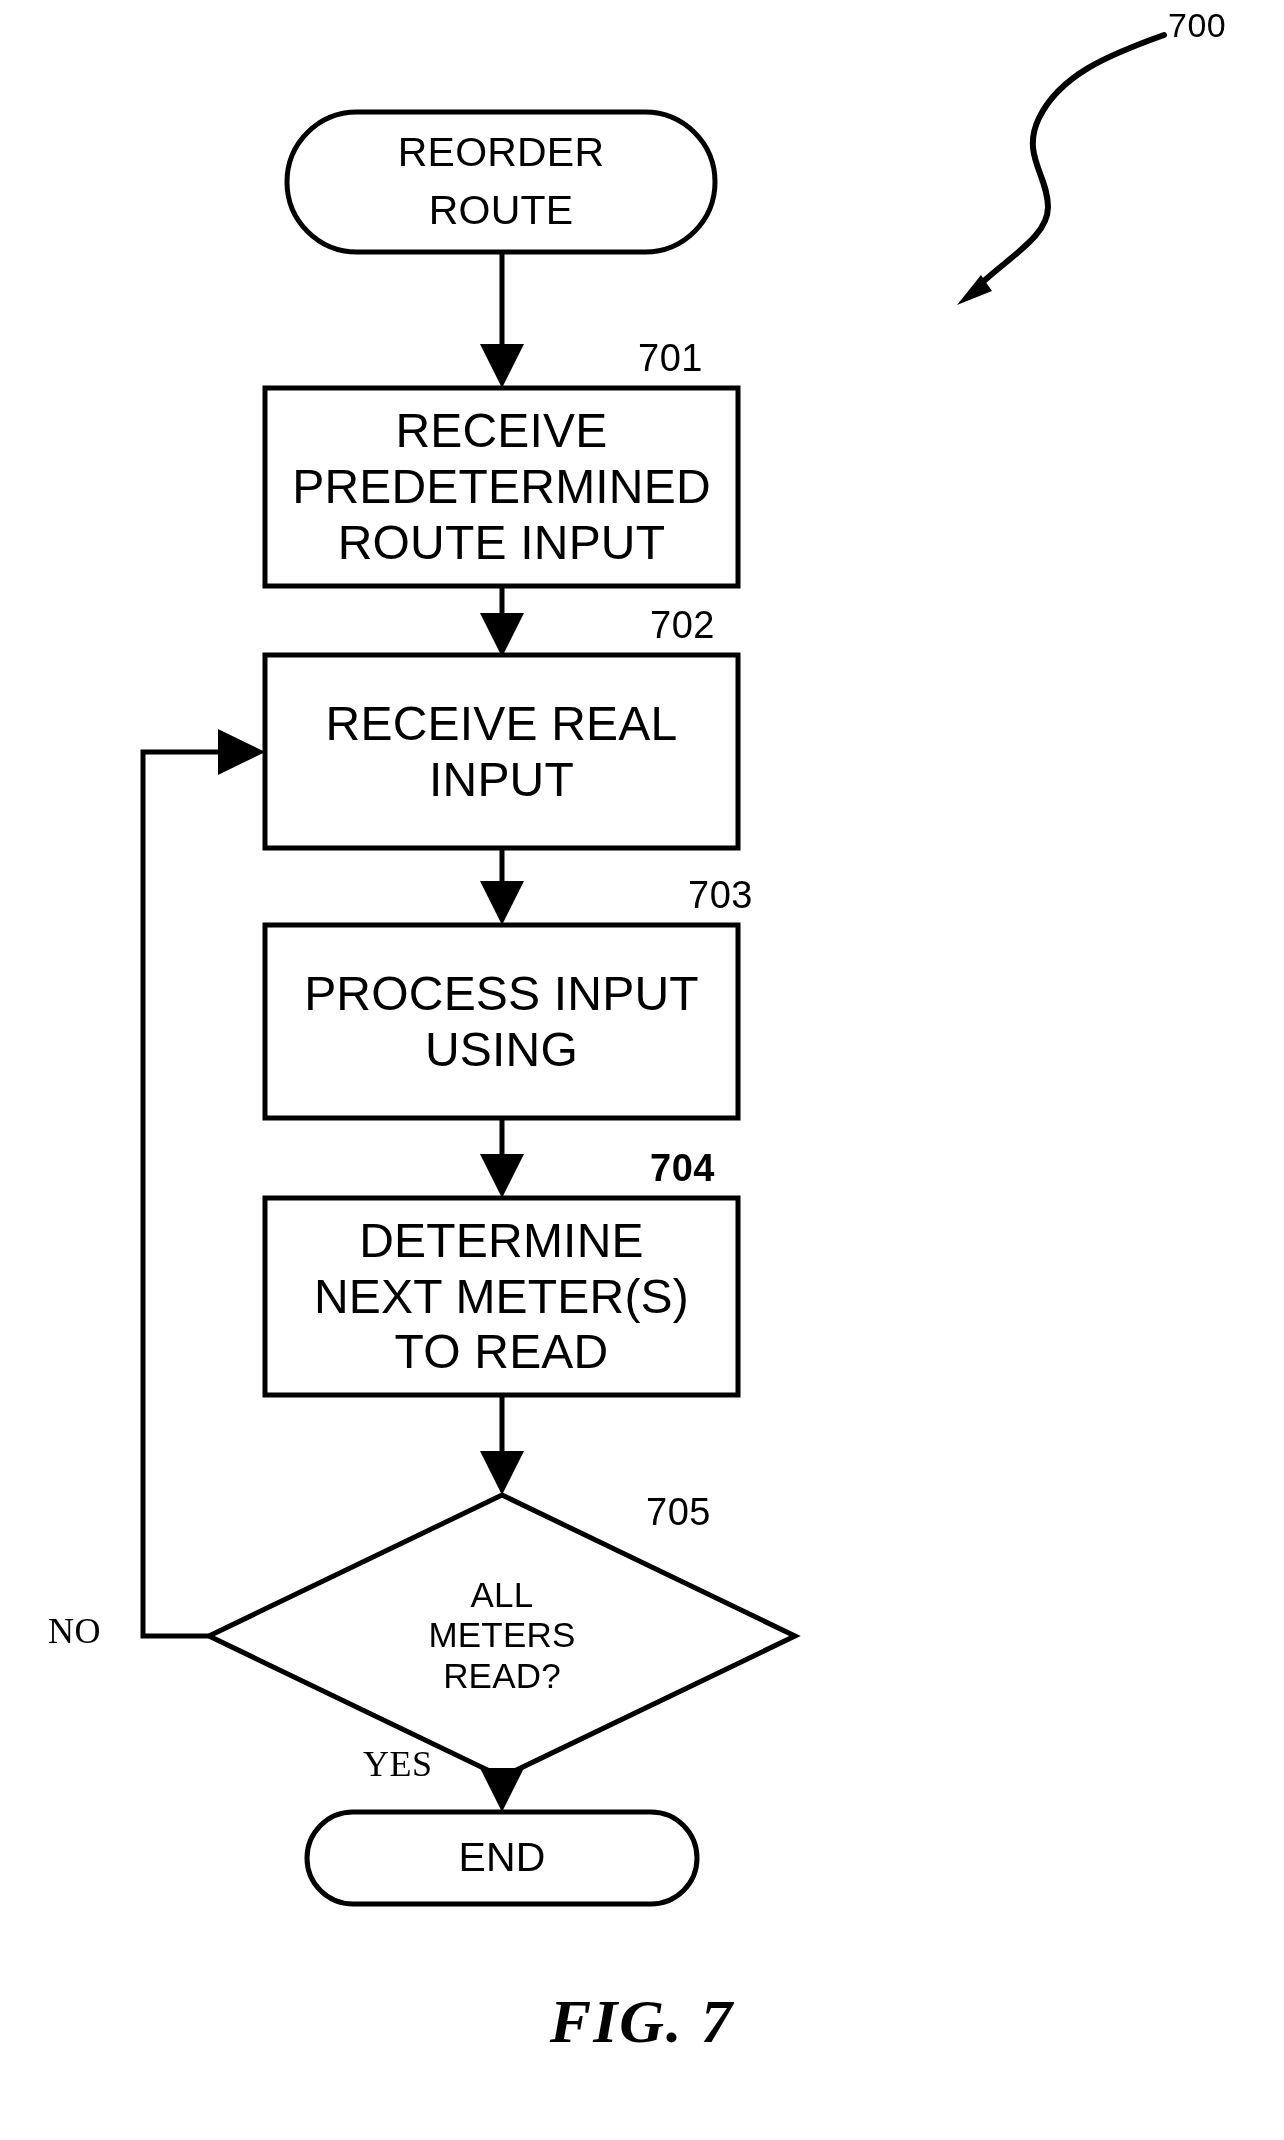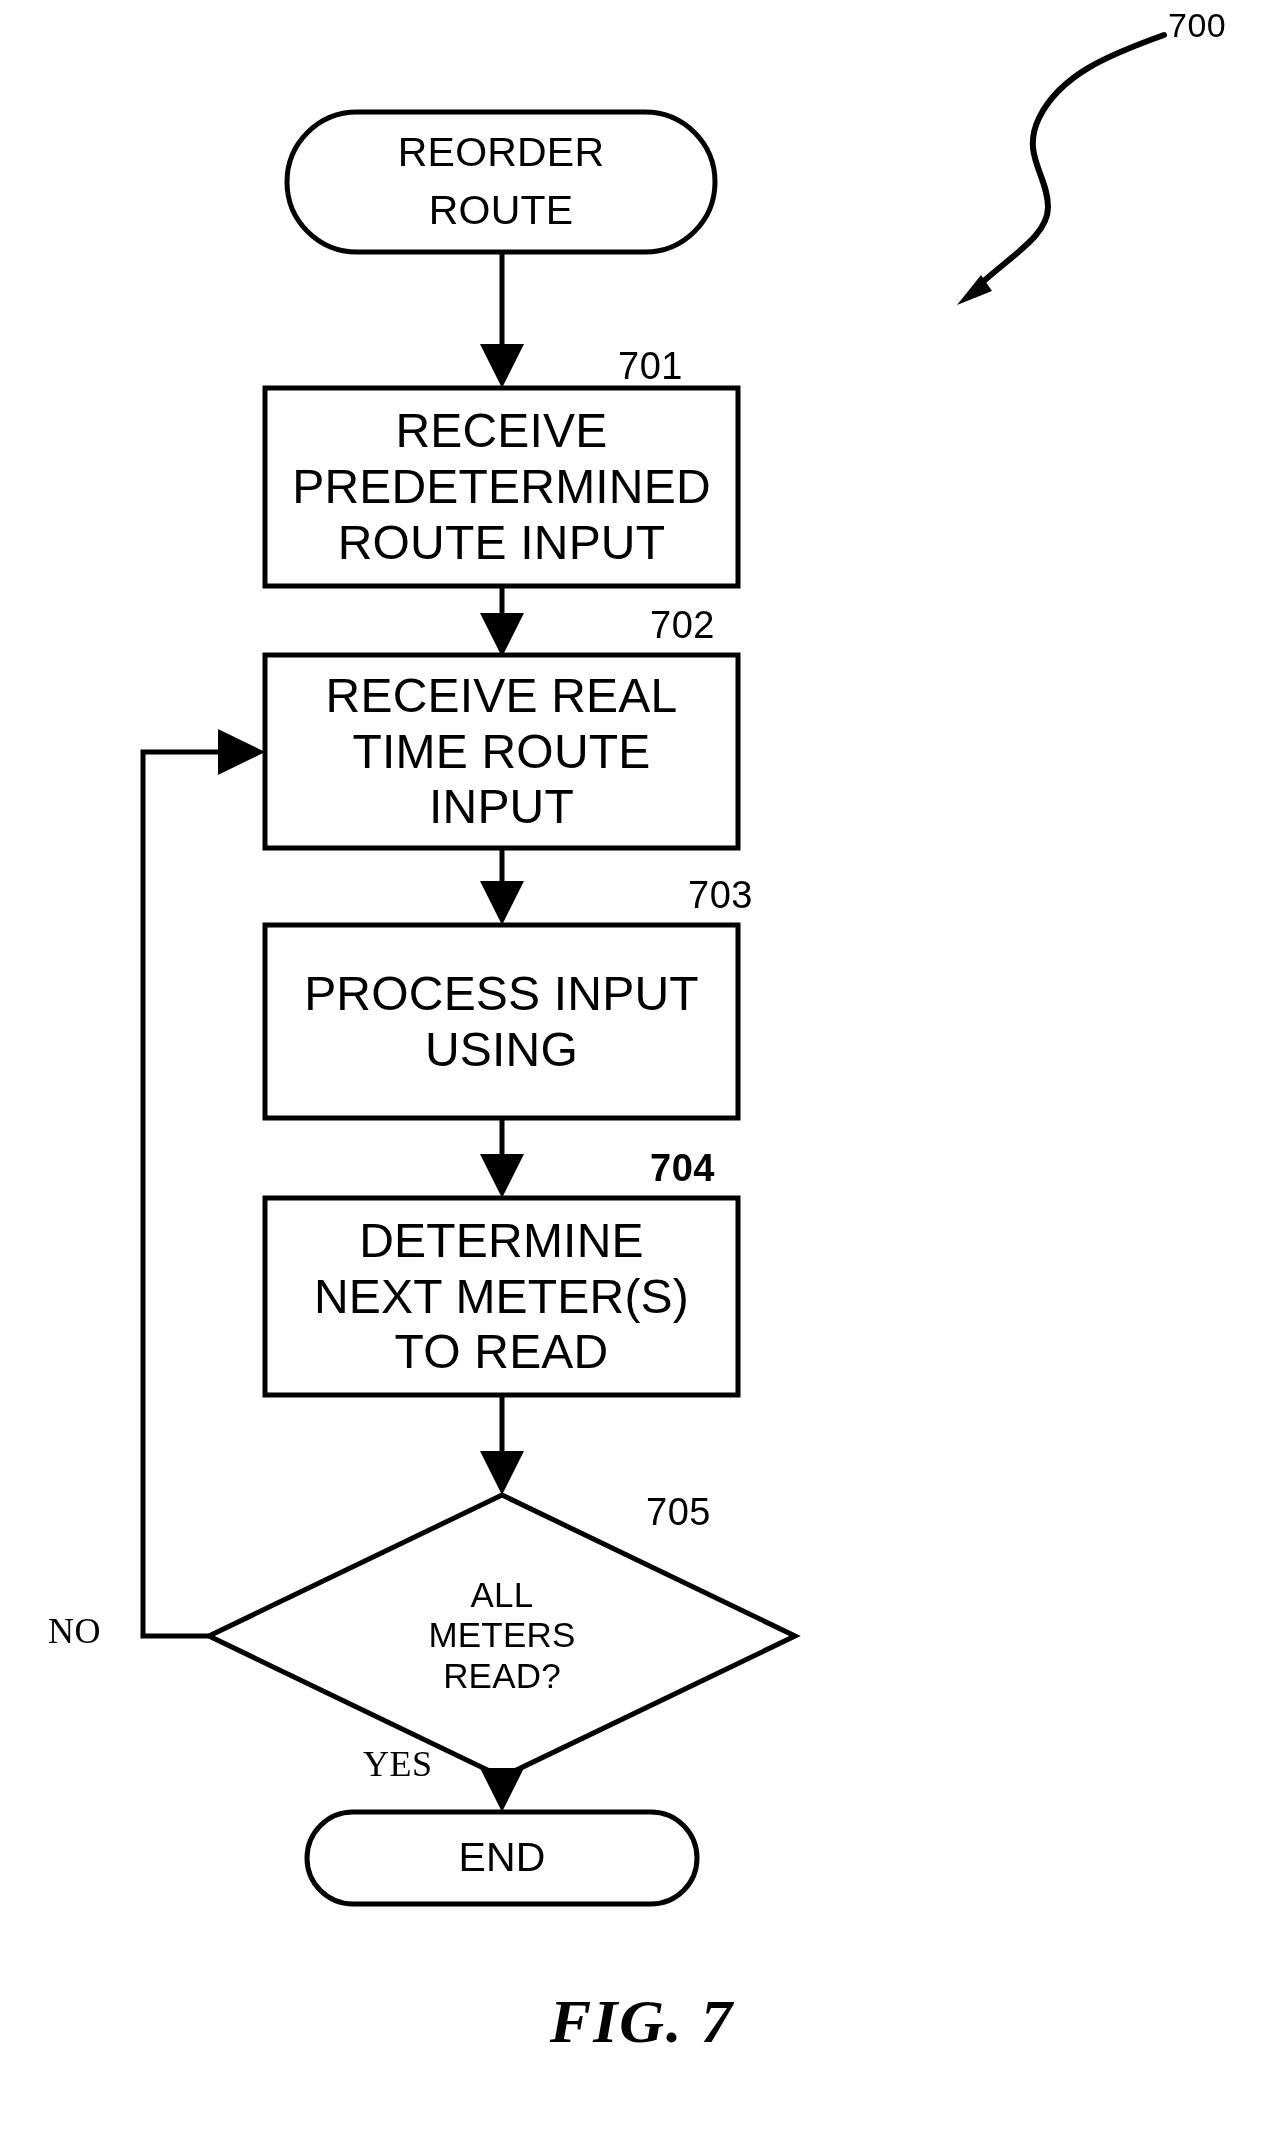--- a/index.html
+++ b/index.html
@@ -145,25 +145,24 @@
   <div class="node-text terminator-text" style="left:287px; top:112px; width:428px; height:140px;">
     <span>REORDER</span>
     <span>ROUTE</span>
   </div>
 
   <div class="node-text process-text" style="left:265px; top:388px; width:473px; height:198px;">
     <span>RECEIVE</span>
     <span>PREDETERMINED</span>
     <span>ROUTE INPUT</span>
   </div>
-  <div class="ref-num" style="left:618px; top:337px;margin-top:8px;">701</div>
+  <div class="ref-num" style="left:638px; top:337px;">701</div>
 
   <div class="node-text process-text" style="left:265px; top:655px; width:473px; height:193px;">
     <span>RECEIVE REAL</span>
-    <span>TIME ROUTE</span>
     <span>INPUT</span>
   </div>
   <div class="ref-num" style="left:650px; top:604px;">702</div>
 
   <div class="node-text process-text" style="left:265px; top:925px; width:473px; height:193px;">
     <span>PROCESS INPUT</span>
     <span>USING</span>
   </div>
   <div class="ref-num" style="left:688px; top:874px;">703</div>
 

